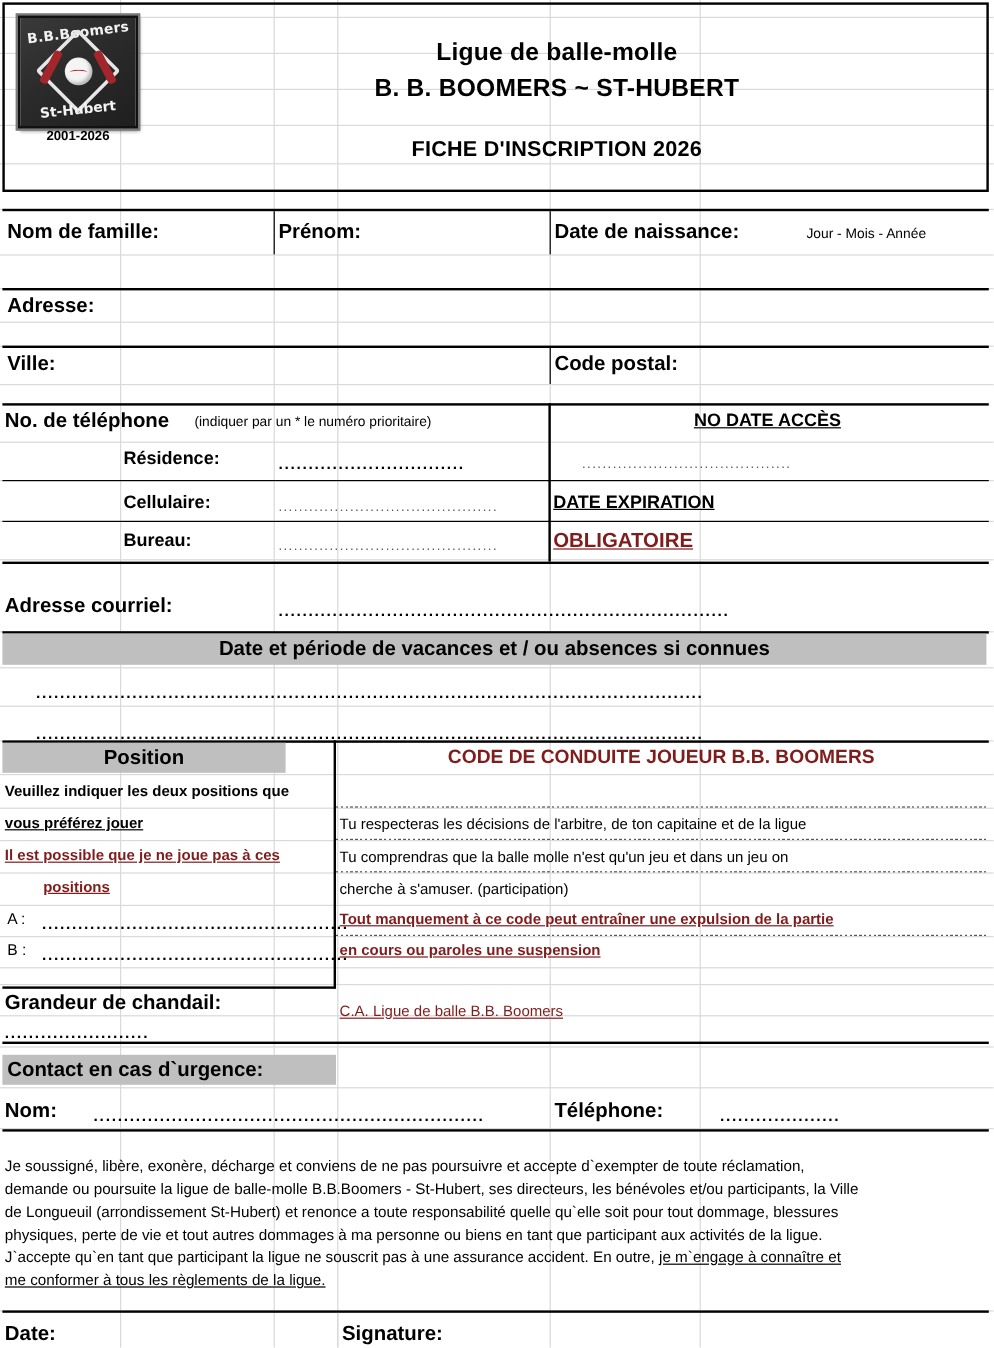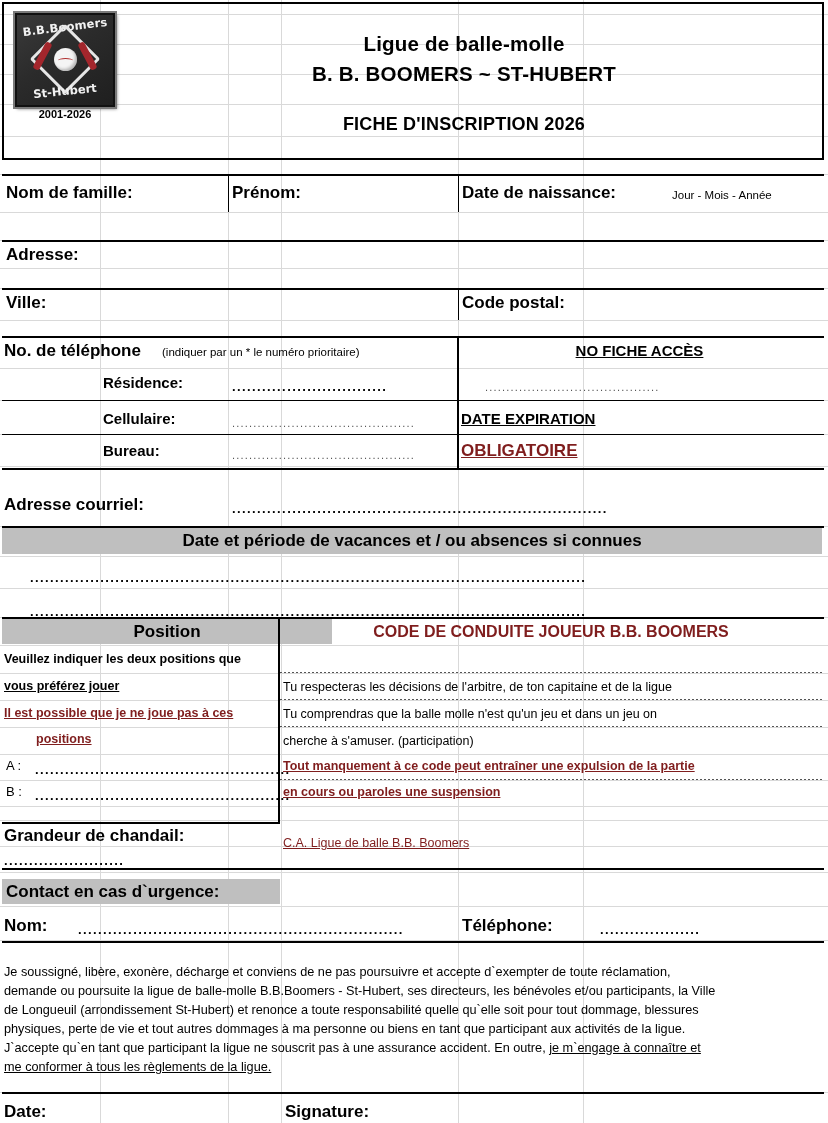--- a/index.html
+++ b/index.html
@@ -179,21 +179,21 @@
   <div class="cell lbl-lg" style="left:462px; top:293px;">Code postal:</div>
   <div class="cell" style="left:592px; top:292px; width:230px; height:26px;"></div>
 
   <div class="rule-t" style="top:336px; left:2px; right:4px;"></div>
 
   <div class="cell lbl-lg" style="left:4px; top:341px;">No. de téléphone</div>
   <div class="cell txt-sm" style="left:162px; top:346px;">(indiquer par un * le numéro prioritaire)</div>
 
   <div class="vrule" style="left:457px; top:336px; height:132px;"></div>
 
-  <div class="cell lbl-md ctr u" style="left:462px; top:342px; width:355px;">NO FICHE ACCÈS</div>
+  <div class="cell lbl-md ctr u" style="left:462px; top:342px; width:355px;">NO DATE ACCÈS</div>
 
   <div class="cell lbl-md" style="left:103px; top:374px;">Résidence:</div>
   <div class="cell dots" style="left:232px; top:380px;">...............................</div>
   <div class="cell dots-thin" style="left:485px; top:382px;">.........................................</div>
 
   <div class="rule-mid" style="left:2px; width:456px; top:400px;"></div>
   <div class="rule-mid" style="left:457px; right:4px; top:400px;"></div>
 
   <div class="cell lbl-md" style="left:103px; top:410px;">Cellulaire:</div>
   <div class="cell dots-thin" style="left:232px; top:418px;">...........................................</div>
@@ -213,21 +213,21 @@
   <div class="rule-t" style="top:526px; left:2px; right:4px;"></div>
   <div class="cell gray-band lbl-lg ctr" style="left:2px; top:528px; width:820px; height:26px; line-height:26px;">
     <span>Date et période de vacances et / ou absences si connues</span>
   </div>
 
   <div class="cell dots" style="left:30px; top:571px;">...............................................................................................................</div>
   <div class="cell dots" style="left:30px; top:605px;">...............................................................................................................</div>
 
   <div class="rule-t" style="top:617px; left:2px; right:4px;"></div>
 
-  <div class="cell gray-band lbl-lg ctr" style="left:2px; top:619px; width:330px; height:25px; line-height:25px;">
+  <div class="cell gray-band lbl-lg ctr" style="left:2px; top:619px; width:236px; height:25px; line-height:25px;">
     <span>Position</span>
   </div>
   <div class="cell bold ctr red" style="left:280px; top:619px; width:542px; height:25px; line-height:25px; font-size:16px;">
     <span>CODE DE CONDUITE JOUEUR B.B. BOOMERS</span>
   </div>
 
   <div class="vrule" style="left:278px; top:617px; height:207px;"></div>
 
   <div class="cell lbl-sm" style="left:4px; top:652px;">Veuillez indiquer les deux positions que</div>
   <div class="cell lbl-sm u" style="left:4px; top:679px;">vous préférez jouer</div>

